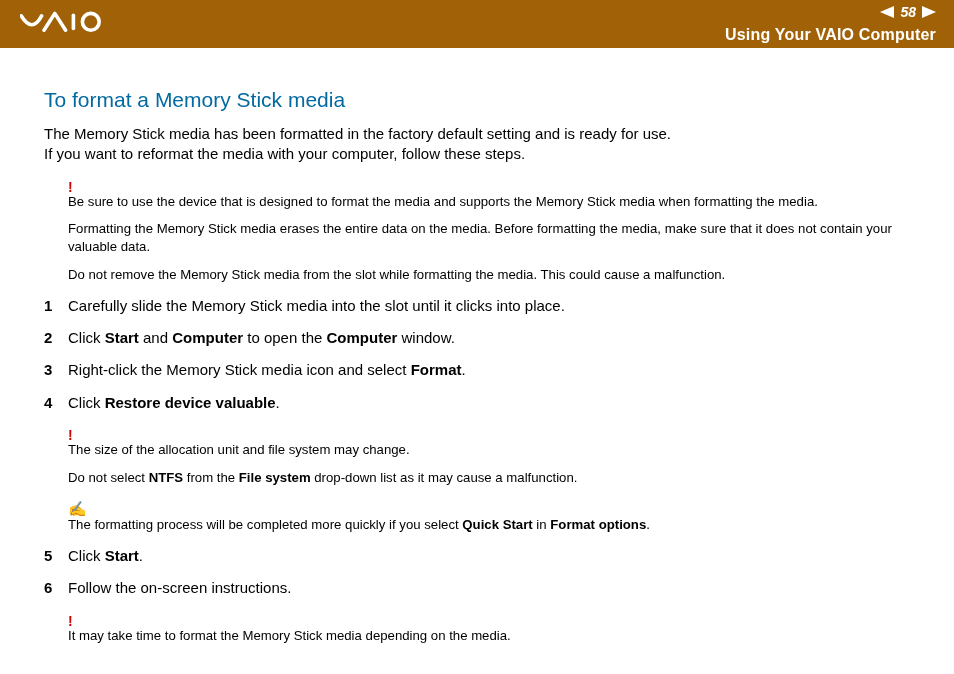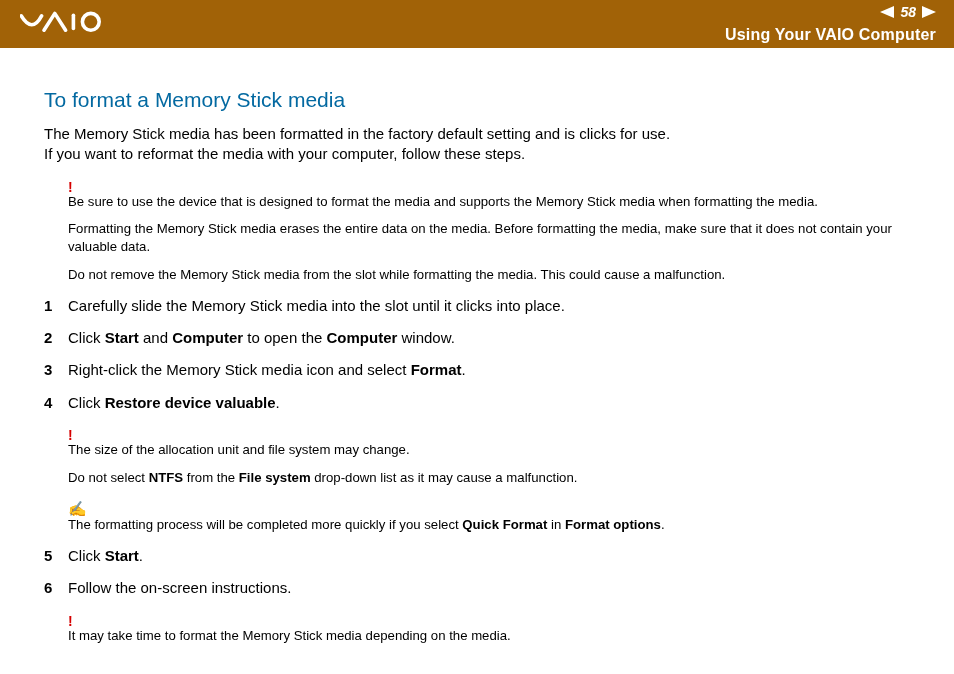--- a/index.html
+++ b/index.html
@@ -133,21 +133,21 @@
         </svg>
     </span>
   </div>
   <div class="section-label">Using Your VAIO Computer</div>
 </div>
 
 <div class="content">
   <h2 class="heading">To format a Memory Stick media</h2>
 
   <div class="intro">
-    <span>The Memory Stick media has been formatted in the factory default setting and is clicks for use.</span><br>
+    <span>The Memory Stick media has been formatted in the factory default setting and is ready for use.</span><br>
     <span>If you want to reformat the media with your computer, follow these steps.</span>
   </div>
 
   <div class="indent">
     <span class="warn-mark">!</span>
     <div class="warn-text">Be sure to use the device that is designed to format the media and supports the Memory Stick media when formatting the media.</div>
     <div class="warn-text warn-para">Formatting the Memory Stick media erases the entire data on the media. Before formatting the media, make sure that it does not contain your valuable data.</div>
     <div class="warn-text warn-para">Do not remove the Memory Stick media from the slot while formatting the media. This could cause a malfunction.</div>
   </div>
 
@@ -175,21 +175,21 @@
   </div>
 
   <div class="indent">
     <span class="warn-mark">!</span>
     <div class="warn-text">The size of the allocation unit and file system may change.</div>
     <div class="warn-text warn-para"><span>Do not select </span><b>NTFS</b><span> from the </span><b>File system</b><span> drop-down list as it may cause a malfunction.</span></div>
   </div>
 
   <div class="indent">
     <span class="note-mark">✍</span>
-    <div class="note-text"><span>The formatting process will be completed more quickly if you select </span><b>Quick Format</b><span> in </span><b>Format options</b><span>.</span></div>
+    <div class="note-text"><span>The formatting process will be completed more quickly if you select </span><b>Quick Start</b><span> in </span><b>Format options</b><span>.</span></div>
   </div>
 
   <div class="steps">
     <div class="step-row">
       <div class="step-num">5</div>
       <div class="step-body"><span>Click </span><b>Start</b><span>.</span></div>
     </div>
 
     <div class="step-row">
       <div class="step-num">6</div>

